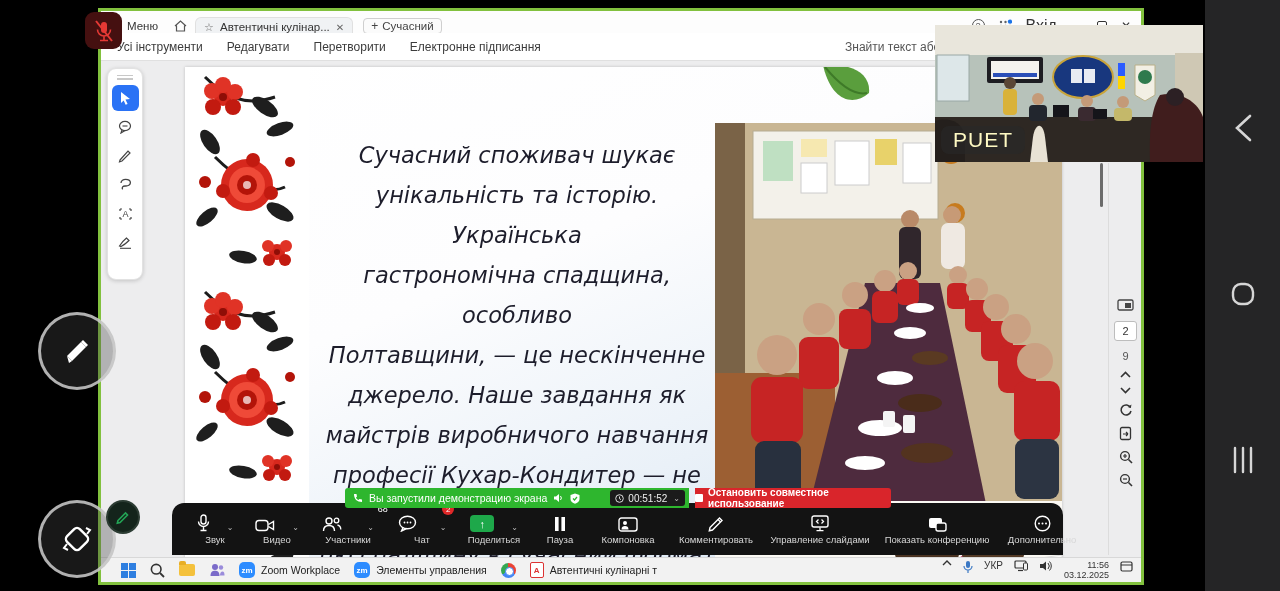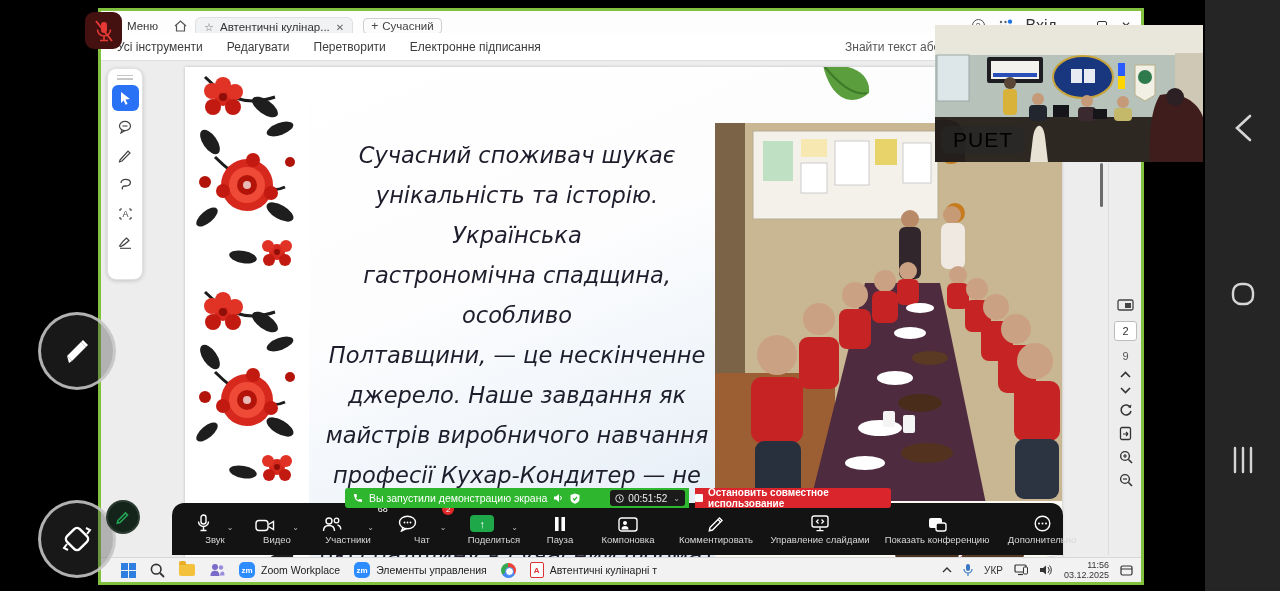--- a/index.html
+++ b/index.html
@@ -81,26 +81,26 @@
   .taskbar{position:absolute;left:0;top:546px;width:1040px;height:25px;background:#f2f2f2;border-top:1px solid #d8d8d8;display:flex;align-items:center;padding-left:20px;font-size:10.5px;color:#222;z-index:6;}
   .tk{display:flex;align-items:center;gap:6px;margin-right:14px;}
   .win-logo{width:15px;height:15px;display:grid;grid-template-columns:7px 7px;grid-template-rows:7px 7px;gap:1px;}
   .win-logo i{background:#2f7fe0;}
   .folder-ic{width:16px;height:12px;background:#f4c13c;border-radius:2px;position:relative;}
   .folder-ic:before{content:"";position:absolute;left:0;top:-3px;width:7px;height:4px;background:#e8ae26;border-radius:2px 2px 0 0;}
   .zm-ic{width:16px;height:16px;border-radius:5px;background:#2d8cff;color:#fff;font-size:8px;display:flex;align-items:center;justify-content:center;font-weight:bold;}
   .chrome-ic{width:15px;height:15px;border-radius:50%;background:conic-gradient(#ea4335 0 33%,#4285f4 33% 66%,#34a853 66% 100%);position:relative;}
   .chrome-ic:before{content:"";position:absolute;left:4px;top:4px;width:7px;height:7px;border-radius:50%;background:#fff;border:1.5px solid #4285f4;}
   .pdf-ic{width:14px;height:16px;background:#fff;border:1px solid #d33;border-radius:2px;color:#d33;font-size:8px;font-weight:bold;display:flex;align-items:center;justify-content:center;}
-  .tray{margin-left:auto;display:flex;align-items:center;gap:11px;padding-right:8px;color:#333;}
+  .tray{margin-left:auto;display:flex;gap:11px;padding-right:8px;color:#333;}
   .tray .time{font-size:9px;text-align:right;line-height:10px;}
 
   
   .video{position:absolute;left:935px;top:25px;width:268px;height:137px;z-index:30;overflow:hidden;background:#777;}
-  .video-label{position:absolute;left:6px;bottom:8px;background:rgba(40,40,40,.65);border-radius:8px;color:#000000;font-size:21px;padding:2px 12px;letter-spacing:1px;}
+  .video-label{position:absolute;left:6px;bottom:8px;background:rgba(40,40,40,.65);border-radius:8px;color:#fef9c3;font-size:21px;padding:2px 12px;letter-spacing:1px;}
 </style>
 </head>
 <body>
 
 <div class="screen">
   <div class="screen-inner">
 
     <div class="titlebar">
       <div class="tb-item">
         <span class="burger">

